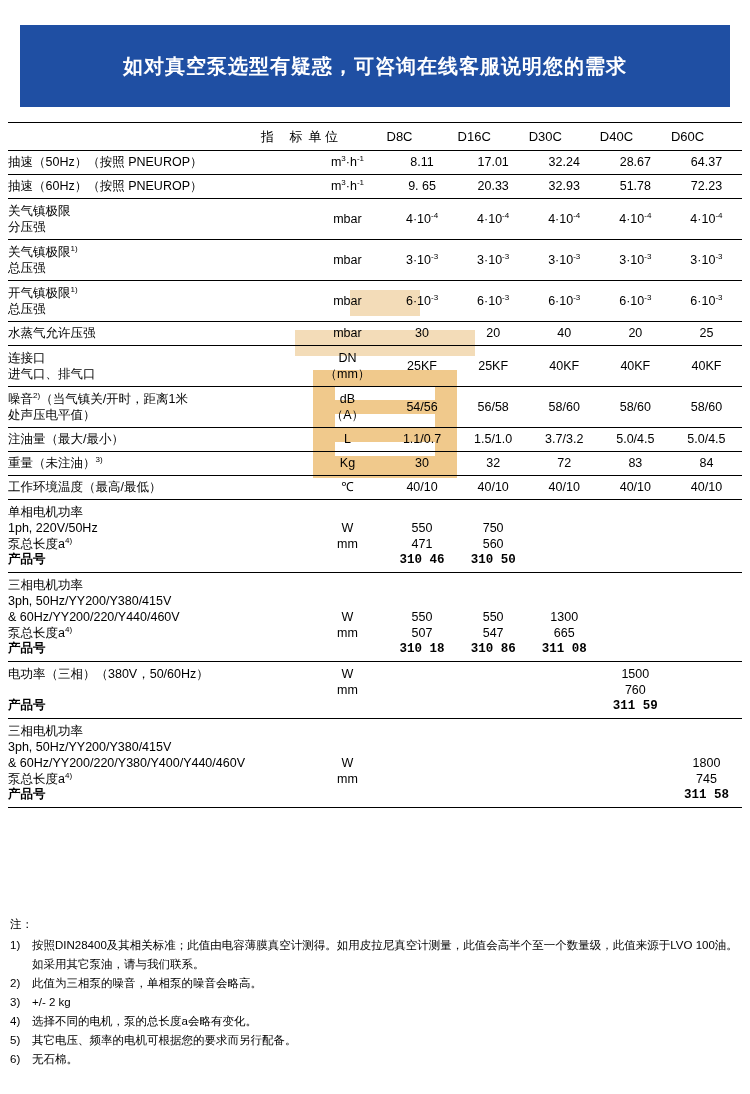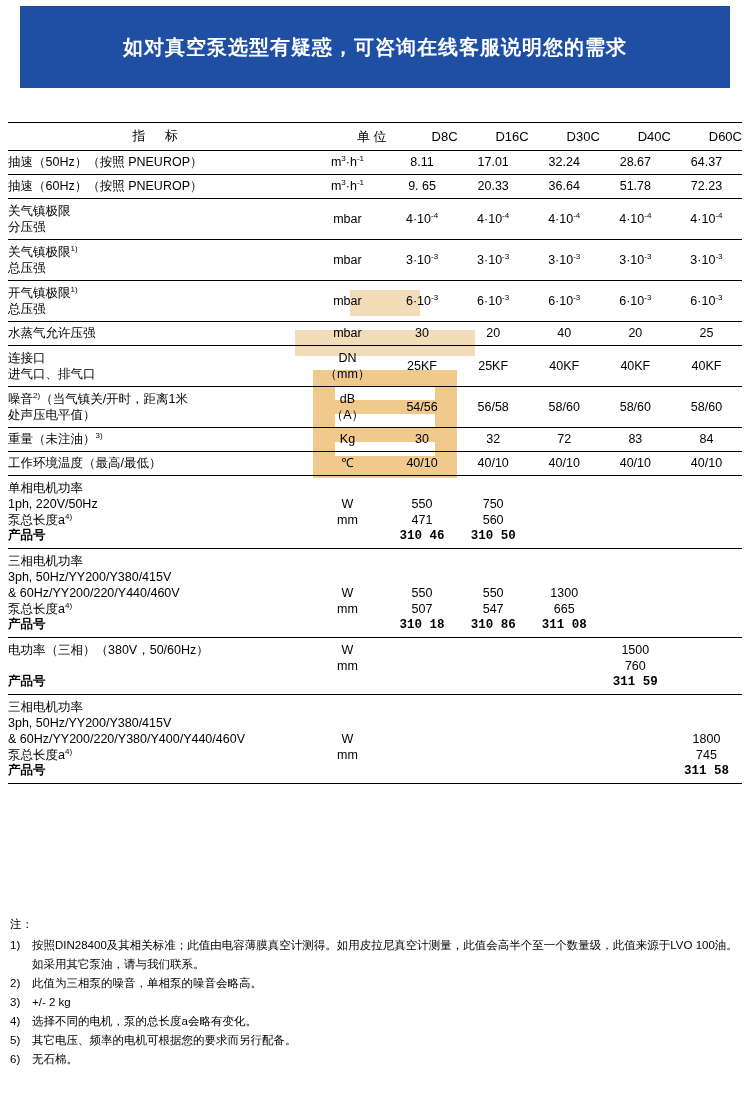--- a/index.html
+++ b/index.html
@@ -13,21 +13,21 @@
     font-family: "Liberation Sans", sans-serif;
     color: #000000;
     position: relative;
     overflow: hidden;
   }
 
   
   .banner {
     position: absolute;
     left: 20px;
-    top: 6px;
+    top: 25px;
     width: 710px;
     height: 82px;
     background: #1f4fa3;
     color: #ffffff;
     display: flex;
     flex-direction: column;
     align-items: center;
     justify-content: center;
     box-sizing: border-box;
   }
@@ -83,27 +83,26 @@
   }
   .c-val {
     width: 71px;
     text-align: center;
     line-height: 17px;
   }
   .hdr td {
     font-weight: bold;
     font-size: 13px;
     padding: 5px 0 !important;
+    text-align: left;
+  }
+  .hdr .c-label {
     text-align: right;
-  }
-  .hdr .c-label {
-    text-align: center;
     padding-left: 0 !important;
     letter-spacing: 6px;
-    font-family: Liberation Mono, monospace;
   }
   .row-tall td { padding: 4px 0 !important; }
   .row-1 td { padding: 3px 0 !important; }
   sup { font-size: 8px; vertical-align: super; line-height: 0; }
   .nb { white-space: nowrap; }
   .bold { font-weight: bold; font-family: Liberation Mono, monospace; }
   .twoline { line-height: 16px; }
 
   
   .notes {
@@ -159,21 +158,21 @@
       <td class="c-val">32.24</td>
       <td class="c-val">28.67</td>
       <td class="c-val">64.37</td>
     </tr>
 
     <tr class="row-1">
       <td class="c-label">抽速（60Hz）（按照 PNEUROP）</td>
       <td class="c-unit"><span class="nb">m<sup>3</sup>·h<sup>-1</sup></span></td>
       <td class="c-val">9. 65</td>
       <td class="c-val">20.33</td>
-      <td class="c-val">36.64</td>
+      <td class="c-val">32.93</td>
       <td class="c-val">51.78</td>
       <td class="c-val">72.23</td>
     </tr>
 
     <tr class="row-tall">
       <td class="c-label twoline">
         <div>关气镇极限</div>
         <div>分压强</div>
       </td>
       <td class="c-unit">mbar</td>
@@ -245,20 +244,29 @@
         <div>dB</div>
         <div>（A）</div>
       </td>
       <td class="c-val">54/56</td>
       <td class="c-val">56/58</td>
       <td class="c-val">58/60</td>
       <td class="c-val">58/60</td>
       <td class="c-val">58/60</td>
     </tr>
 
+    <tr class="row-1">
+      <td class="c-label">注油量（最大/最小）</td>
+      <td class="c-unit">L</td>
+      <td class="c-val">1.1/0.7</td>
+      <td class="c-val">1.5/1.0</td>
+      <td class="c-val">3.7/3.2</td>
+      <td class="c-val">5.0/4.5</td>
+      <td class="c-val">5.0/4.5</td>
+    </tr>
 
     <tr class="row-1">
       <td class="c-label">重量（未注油）<sup>3)</sup></td>
       <td class="c-unit">Kg</td>
       <td class="c-val">30</td>
       <td class="c-val">32</td>
       <td class="c-val">72</td>
       <td class="c-val">83</td>
       <td class="c-val">84</td>
     </tr>

